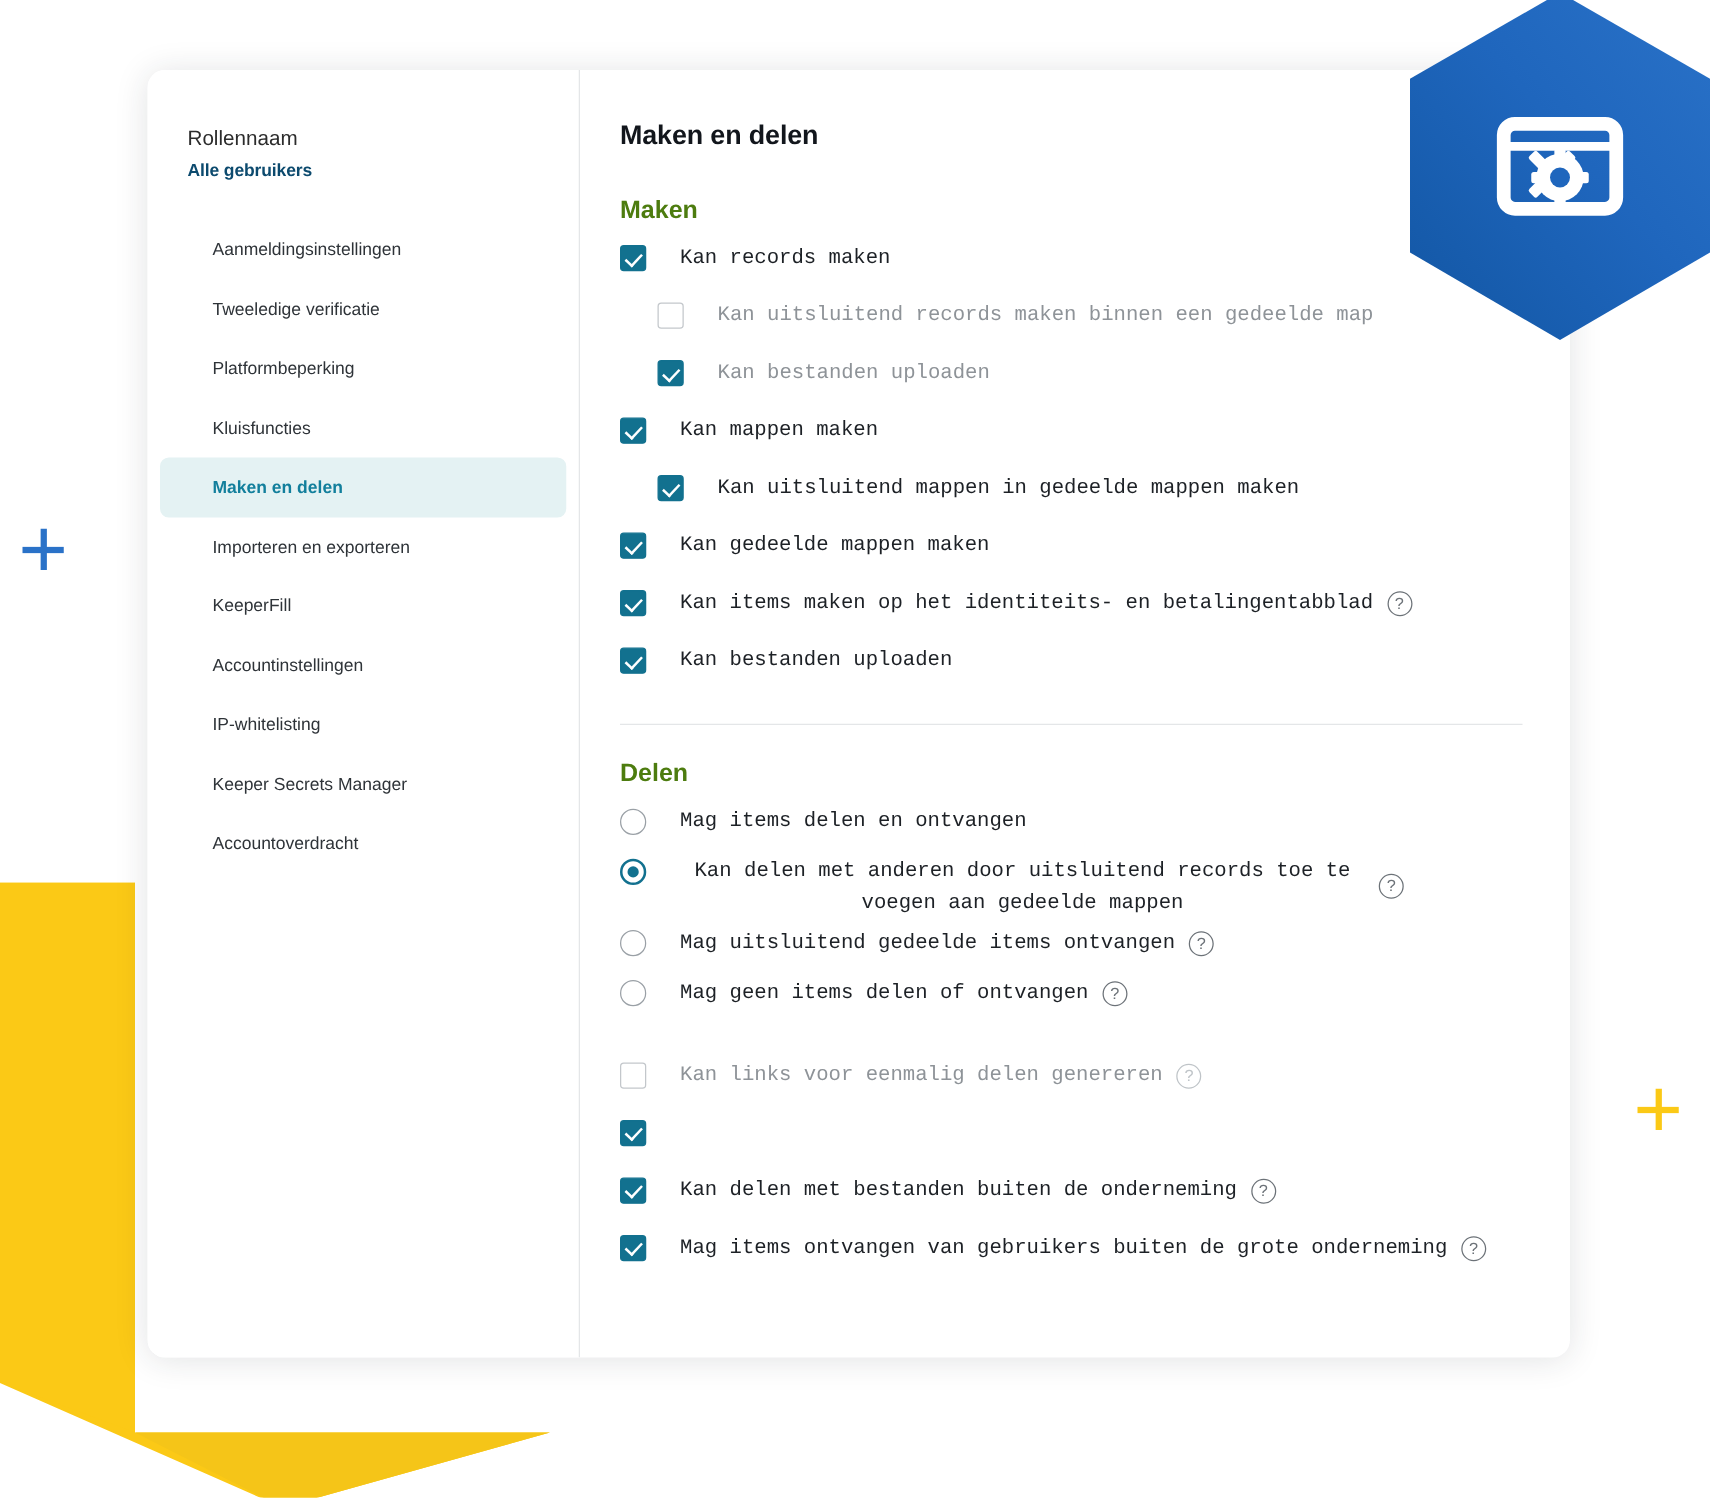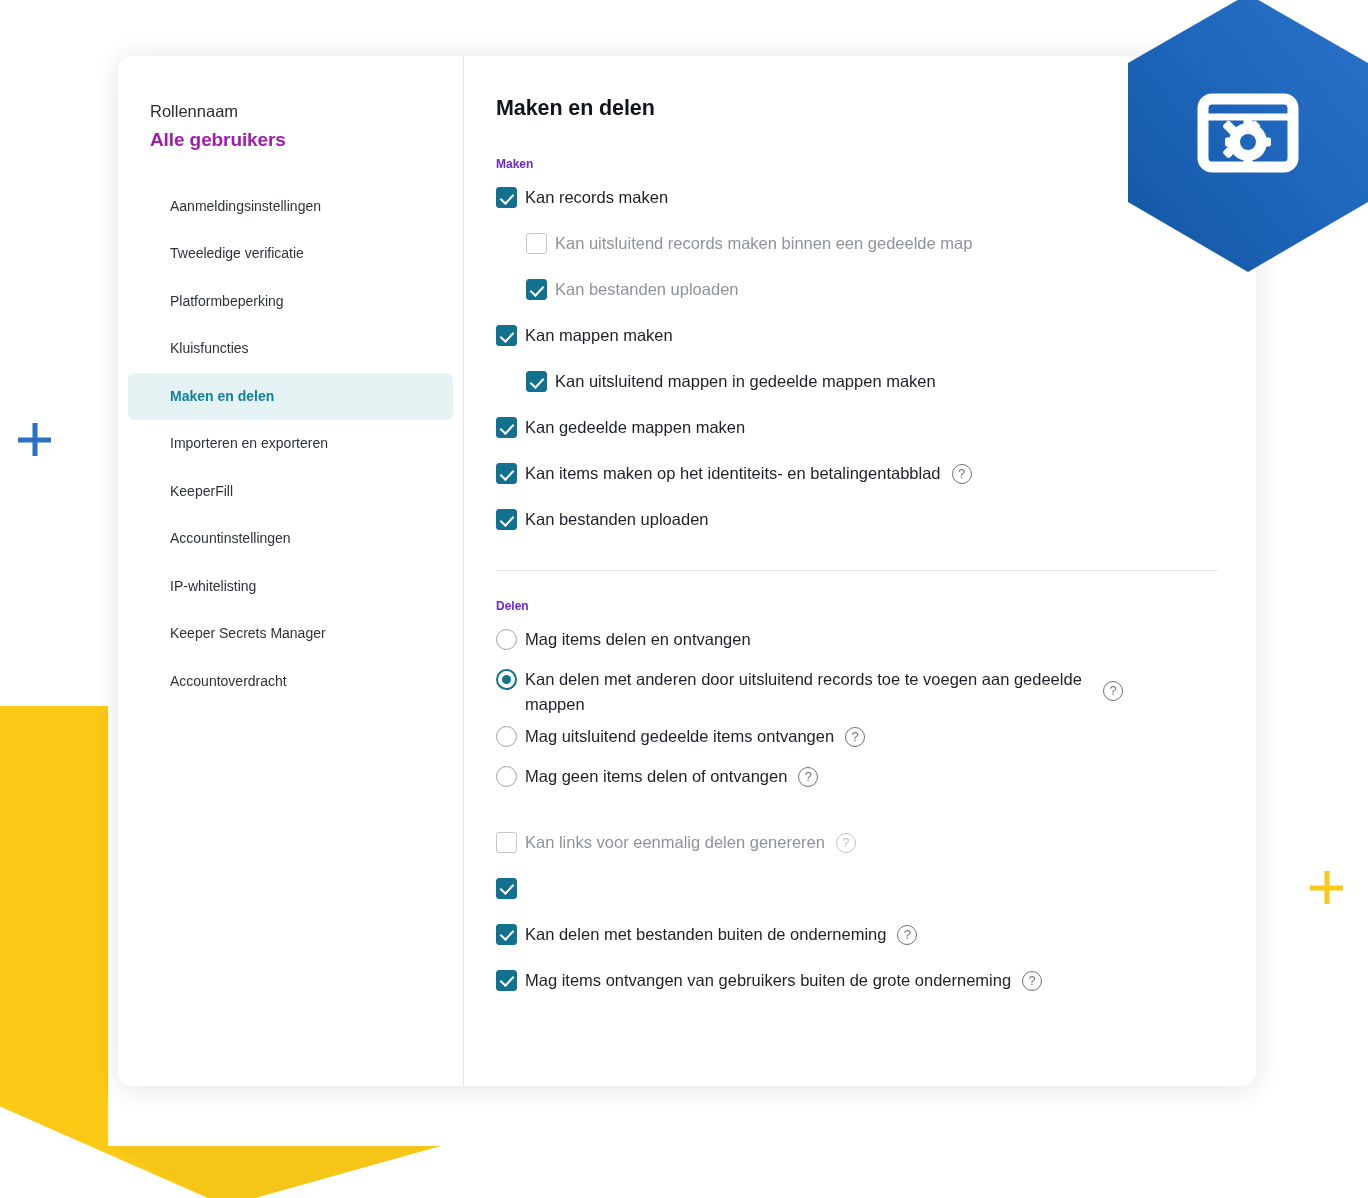--- a/index.html
+++ b/index.html
@@ -78,22 +78,22 @@
     background: #ffffff;
   }
   .role-label {
     font-size: 16.5px;
     color: #2c2c2c;
     padding: 0 0 0 32px;
     line-height: 1.35;
     font-weight: 400;
   }
   .role-name {
-    font-size: 19px;
-    color: #a21caf;
+    font-size: 14px;
+    color: #0c4a6e;
     font-weight: 700;
     padding: 5px 0 0 32px;
     line-height: 1.35;
     letter-spacing: -0.1px;
   }
   .nav-list {
     margin-top: 30px;
     padding: 0 10px;
   }
   .nav-item {
@@ -118,23 +118,23 @@
     min-width: 0;
   }
   .panel-title {
     font-size: 21.5px;
     font-weight: 700;
     color: #12161c;
     letter-spacing: -0.1px;
     margin: 0 0 36px 0;
   }
   .group-title {
-    font-size: 12px;
+    font-size: 20px;
     font-weight: 700;
-    color: #6d28d9;
+    color: #4d7c0f;
     margin: 0 0 13px 0;
   }
 
   .opt-row {
     display: flex;
     align-items: flex-start;
     margin: 0 0 12px 0;
     min-height: 34px;
   }
   .opt-row.tight { margin-bottom: 6px; }
@@ -182,25 +182,26 @@
     width: 9px; height: 9px;
     margin: -4.5px 0 0 -4.5px;
     border-radius: 50%;
     background: #12718f;
   }
 
   .opt-label {
     font-size: 16.5px;
     color: #1d2126;
     line-height: 1.5;
-    padding-left: 8px;
+    padding-left: 27px;
     padding-top: 1px;
+    font-family: Liberation Mono, monospace;
   }
   .opt-label.muted { color: #8e9398; }
-  .opt-label.wrap2 { max-width: 575px; }
+  .opt-label.wrap2 { max-width: 575px; text-align: center; }
 
   .help-icon {
     flex: none;
     width: 20px;
     height: 20px;
     border-radius: 50%;
     border: 1.6px solid #6c7278;
     color: #6c7278;
     font-size: 13px;
     line-height: 17px;

